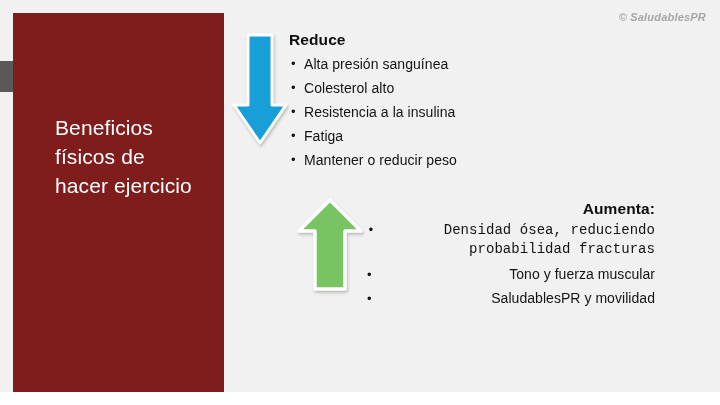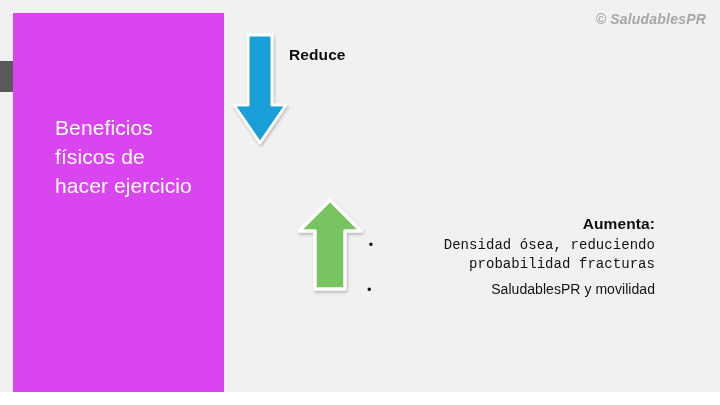--- a/index.html
+++ b/index.html
@@ -40,42 +40,42 @@
     background: #595959;
   }
 
   
   .title-panel {
     position: absolute;
     left: 13px;
     top: 13px;
     width: 211px;
     height: 379px;
-    background: #d946ef;
+    background: #7f1d1d;
   }
 
   .title-text {
     position: absolute;
     left: 42px;
     top: 100px;
     width: 180px;
     color: #ffffff;
     font-size: 21px;
     line-height: 29px;
     font-weight: 400;
     letter-spacing: 0.1px;
     white-space: pre-line;
   }
 
   
   .copyright {
     position: absolute;
     right: 14px;
     top: 11px;
-    font-size: 14px;
+    font-size: 11px;
     font-style: italic;
     font-weight: bold;
     color: #a6a6a6;
     letter-spacing: 0.2px;
   }
 
   
   .arrow {
     position: absolute;
     filter: drop-shadow(1.5px 2px 1.5px rgba(0,0,0,0.22));
@@ -89,21 +89,20 @@
   .arrow-up {
     left: 297px;
     top: 197px;
     width: 66px;
     height: 95px;
   }
 
   
   .block {
     position: absolute;
-    margin-top: 15px;
   }
   .block-reduce { left: 289px; top: 31px; width: 300px; }
   .block-aumenta { left: 365px; top: 200px; width: 290px; text-align: right; }
 
   .block-heading {
     font-size: 15.5px;
     font-weight: bold;
     color: #0d0d0d;
     margin: 0 0 3px 0;
     letter-spacing: 0.1px;
@@ -160,23 +159,31 @@
   <svg class="arrow arrow-down" viewBox="0 0 56 112">
     <polygon points="16,2 40,2 40,72 54,72 28,110 2,72 16,72" fill="#189fd8" stroke="#ffffff" stroke-width="3" stroke-linejoin="round"></polygon>
   </svg>
 
   <svg class="arrow arrow-up" viewBox="0 0 66 95">
     <polygon points="33,3 64,34 48,34 48,92 18,92 18,34 2,34" fill="#79c462" stroke="#ffffff" stroke-width="3.5" stroke-linejoin="round"></polygon>
   </svg>
 
   <div class="block block-reduce">
     <div class="block-heading">Reduce</div>
+    <ul class="bullet-list">
+      <li>Alta presión sanguínea</li>
+      <li>Colesterol alto</li>
+      <li>Resistencia a la insulina</li>
+      <li>Fatiga</li>
+      <li>Mantener o reducir peso</li>
+    </ul>
   </div>
 
   <div class="block block-aumenta">
     <div class="block-heading">Aumenta:</div>
     <ul class="bullet-list">
       <li class="two-line">Densidad ósea, reduciendo probabilidad fracturas</li>
+      <li>Tono y fuerza muscular</li>
       <li>SaludablesPR y movilidad</li>
     </ul>
   </div>
 
 </div>
 
 </body></html>

